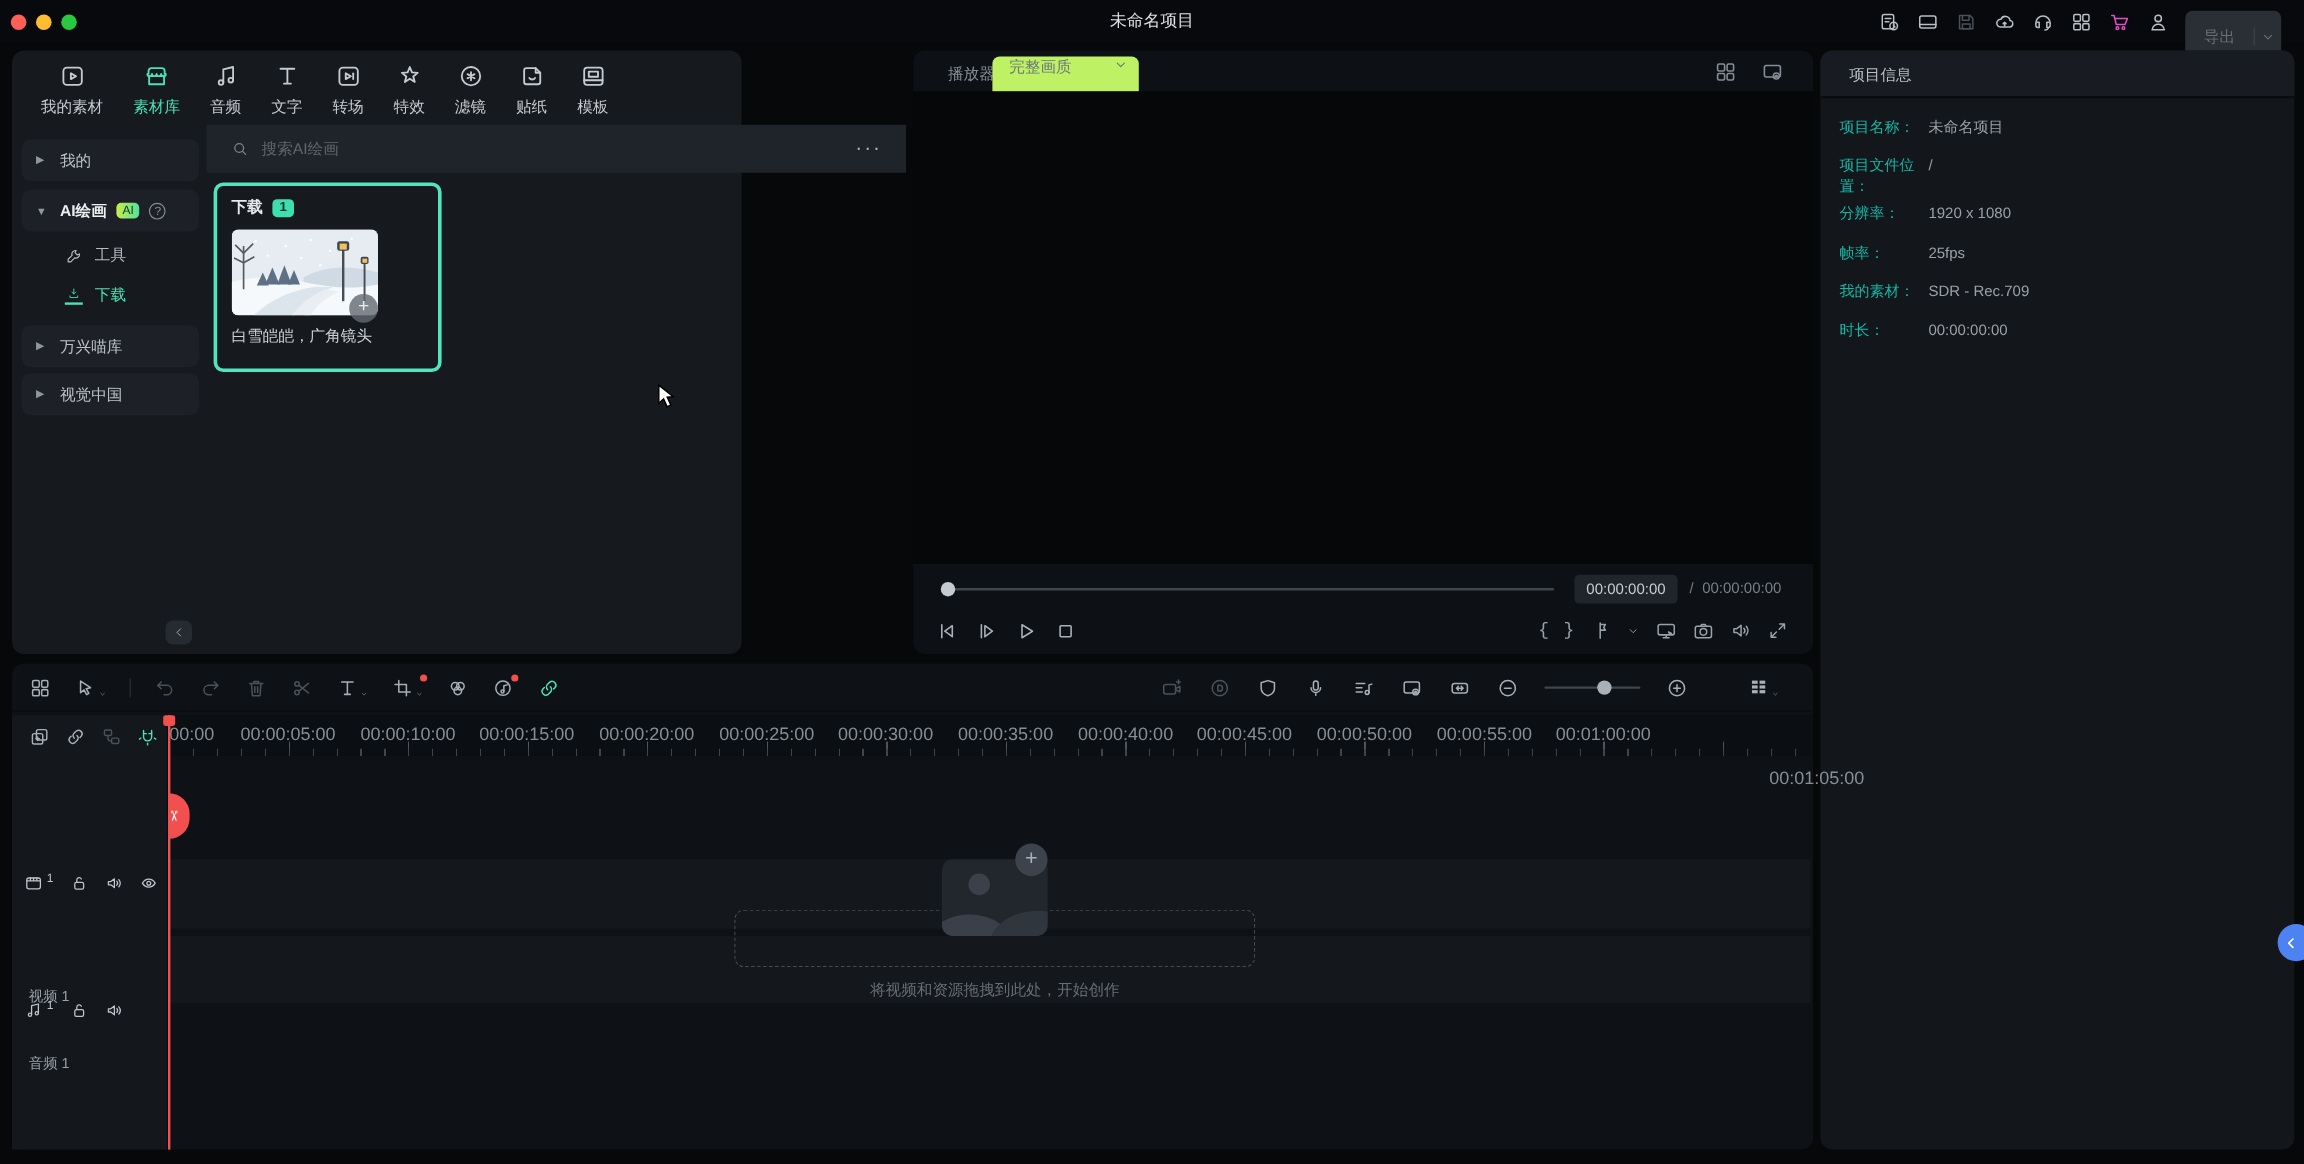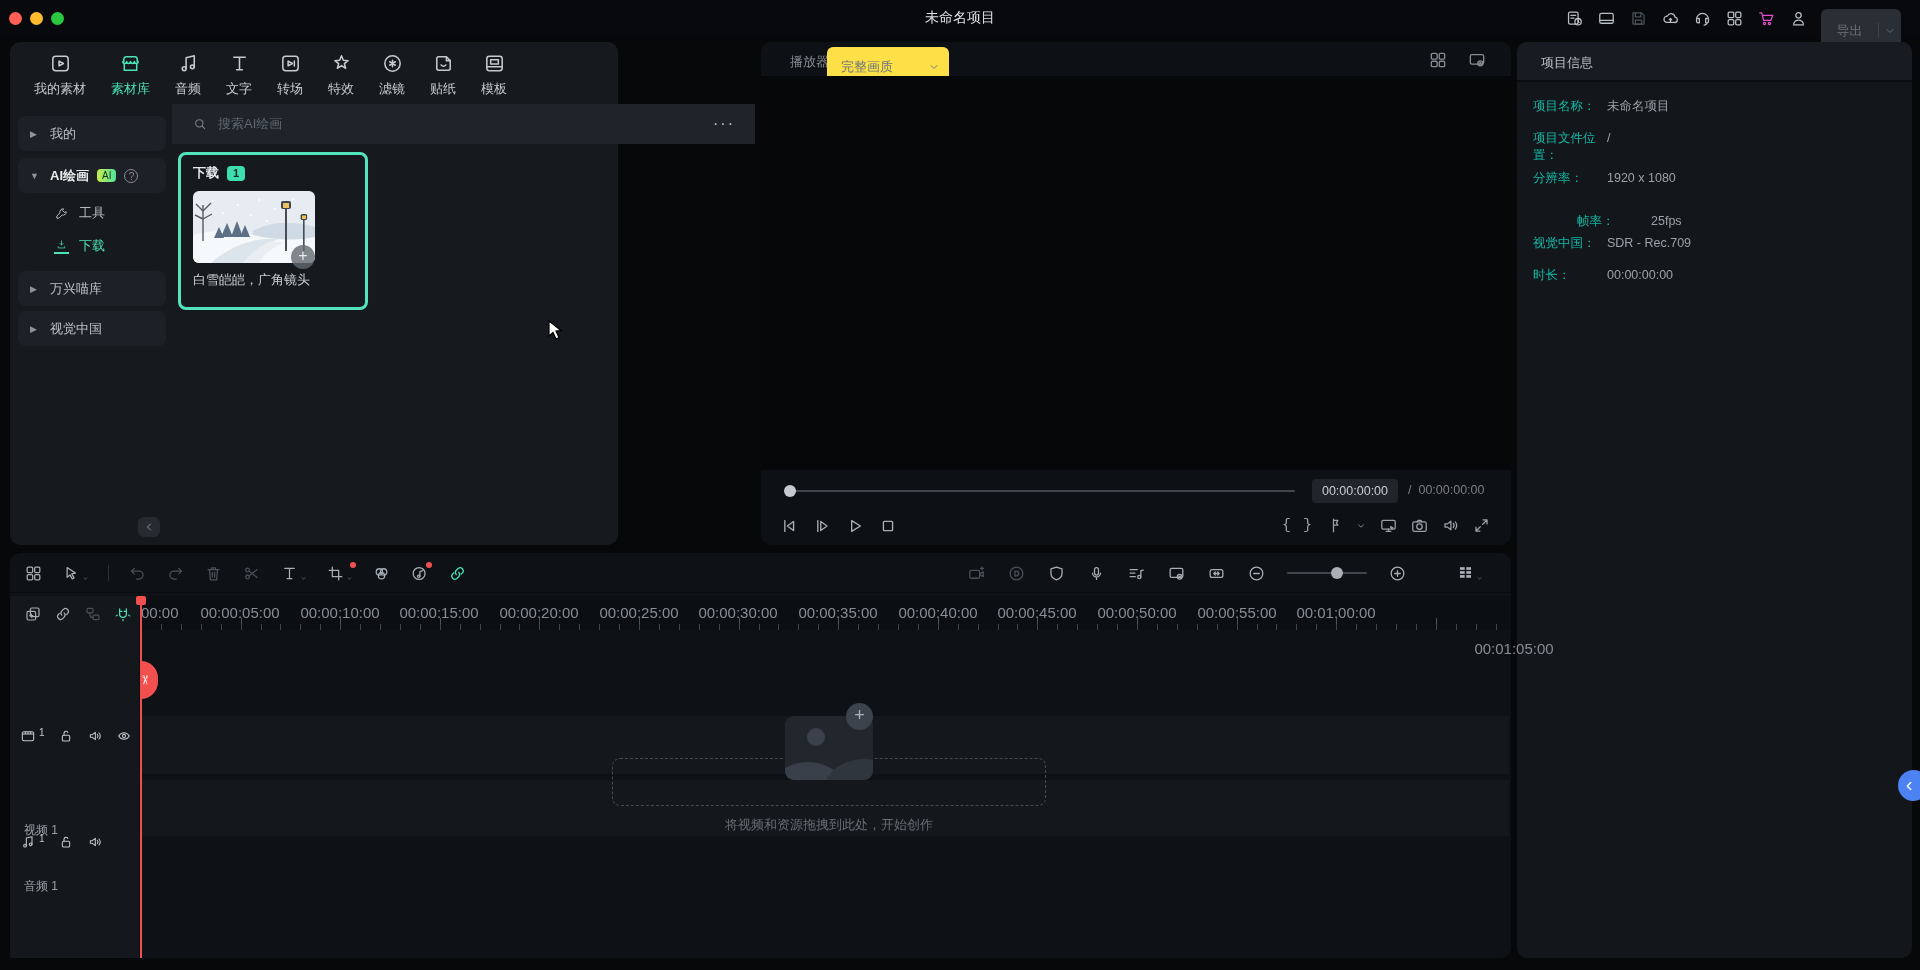--- a/index.html
+++ b/index.html
@@ -44,21 +44,21 @@
   .more-dots{position:absolute;right:20px;color:#c0c5ca;font-size:16px;letter-spacing:2px;}
   .sel-box{position:absolute;left:168px;top:110px;width:190px;height:158px;border:3px solid #52e5bd;border-radius:8px;}
   .dl-head{position:absolute;left:12px;top:9px;display:flex;align-items:center;gap:8px;color:#e7eaec;font-size:13px;font-weight:bold;}
   .count-badge{background:#3ddfae;color:#0b2b1e;font-weight:bold;font-size:11px;border-radius:4px;padding:0 6px;height:15px;line-height:15px;}
   .thumb{position:absolute;left:12px;top:36px;width:122px;height:72px;border-radius:6px;overflow:hidden;}
   .thumb-plus{position:absolute;left:110px;top:90px;width:24px;height:24px;border-radius:50%;background:rgba(98,105,113,.8);color:#e8ebee;font-size:16px;line-height:22px;text-align:center;}
   .thumb-cap{position:absolute;left:12px;top:116px;color:#ccd1d6;font-size:13px;white-space:nowrap;}
   
   .player-head{position:absolute;left:0;top:0;width:100%;height:34px;}
   .player-label{position:absolute;left:29px;top:11px;color:#878e95;font-size:13px;}
-  .quality-dd{position:absolute;left:66px;top:5px;width:122px;height:40px;background:#fde047;border-radius:6px;color:#6d747b;font-size:13px;display:flex;align-items:center;}
+  .quality-dd{position:absolute;left:66px;top:5px;width:122px;height:40px;background:#bef264;border-radius:6px;color:#6d747b;font-size:13px;display:flex;align-items:flex-start;}
   .quality-dd span{margin-left:14px;flex:1;}
   .quality-dd svg{width:14px;height:14px;margin-right:8px;}
   .player-top-ics{position:absolute;right:24px;top:8px;display:flex;gap:19px;color:#868d94;}
   .player-top-ics svg{width:20px;height:20px;}
   .video-area{position:absolute;left:0;top:34px;width:100%;height:394px;background:#050708;}
   .seek-line{position:absolute;left:24px;top:448px;width:510px;height:2px;background:#3f464d;border-radius:2px;}
   .seek-knob{position:absolute;left:23px;top:443px;width:12px;height:12px;border-radius:50%;background:#c4cad0;}
   .tc-box{position:absolute;left:551px;top:437px;width:86px;height:24px;background:#20252b;border-radius:4px;color:#c9ced4;font-size:12.5px;text-align:center;line-height:24px;}
   .tc-total{position:absolute;left:647px;top:441px;color:#787f86;font-size:12.5px;}
   .transport{position:absolute;left:18px;top:474px;display:flex;gap:13px;color:#aab0b7;}
@@ -620,26 +620,26 @@
         <span class="val">未命名项目</span>
     </div>
     <div class="info-row" style="top:88px;">
       <span class="lab">项目文件位置：</span>
         <span class="val">/</span>
     </div>
     <div class="info-row" style="top:128px;">
       <span class="lab">分辨率：</span>
         <span class="val">1920 x 1080</span>
     </div>
-    <div class="info-row" style="top:171px;margin-left:44px;">
+    <div class="info-row" style="top:161px;">
       <span class="lab">帧率：</span>
         <span class="val">25fps</span>
     </div>
     <div class="info-row" style="top:193px;">
-      <span class="lab">视觉中国：</span>
+      <span class="lab">我的素材：</span>
         <span class="val">SDR - Rec.709</span>
     </div>
     <div class="info-row" style="top:225px;">
       <span class="lab">时长：</span>
         <span class="val">00:00:00:00</span>
     </div>
   </div>
 
   <div class="panel" style="left:10px;top:553px;width:1501px;height:405px;background:#0e1116;">
 

